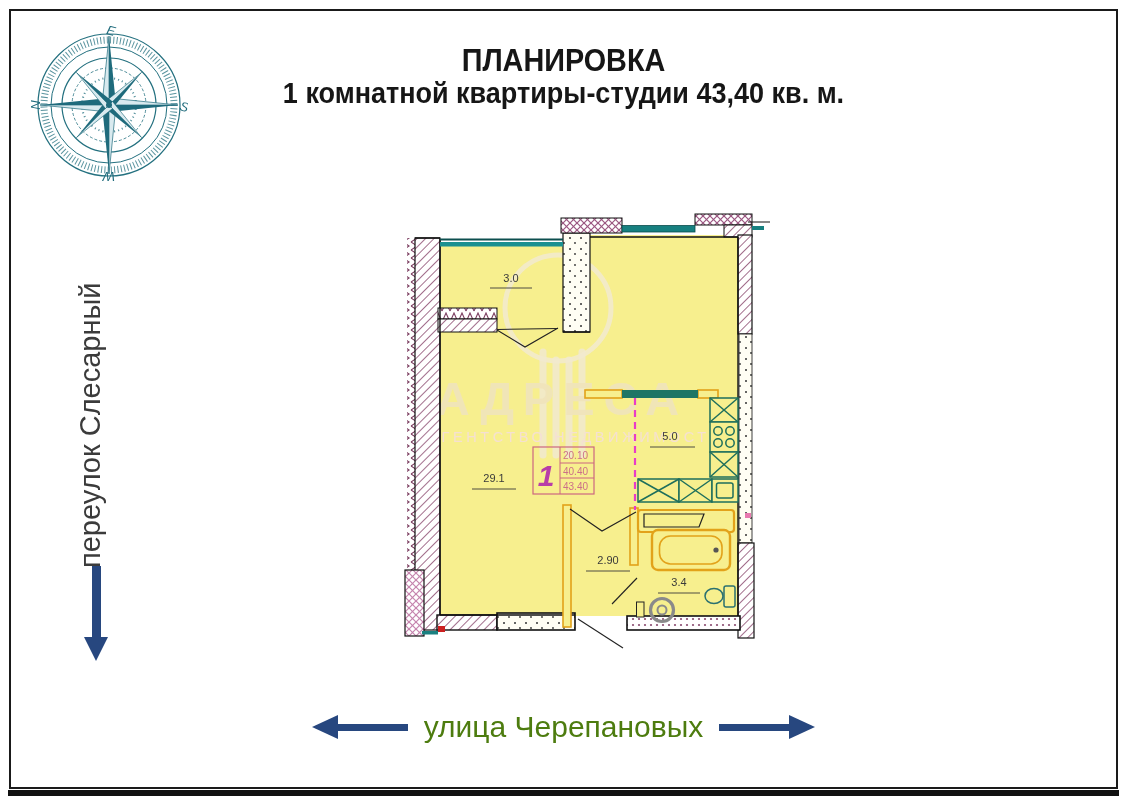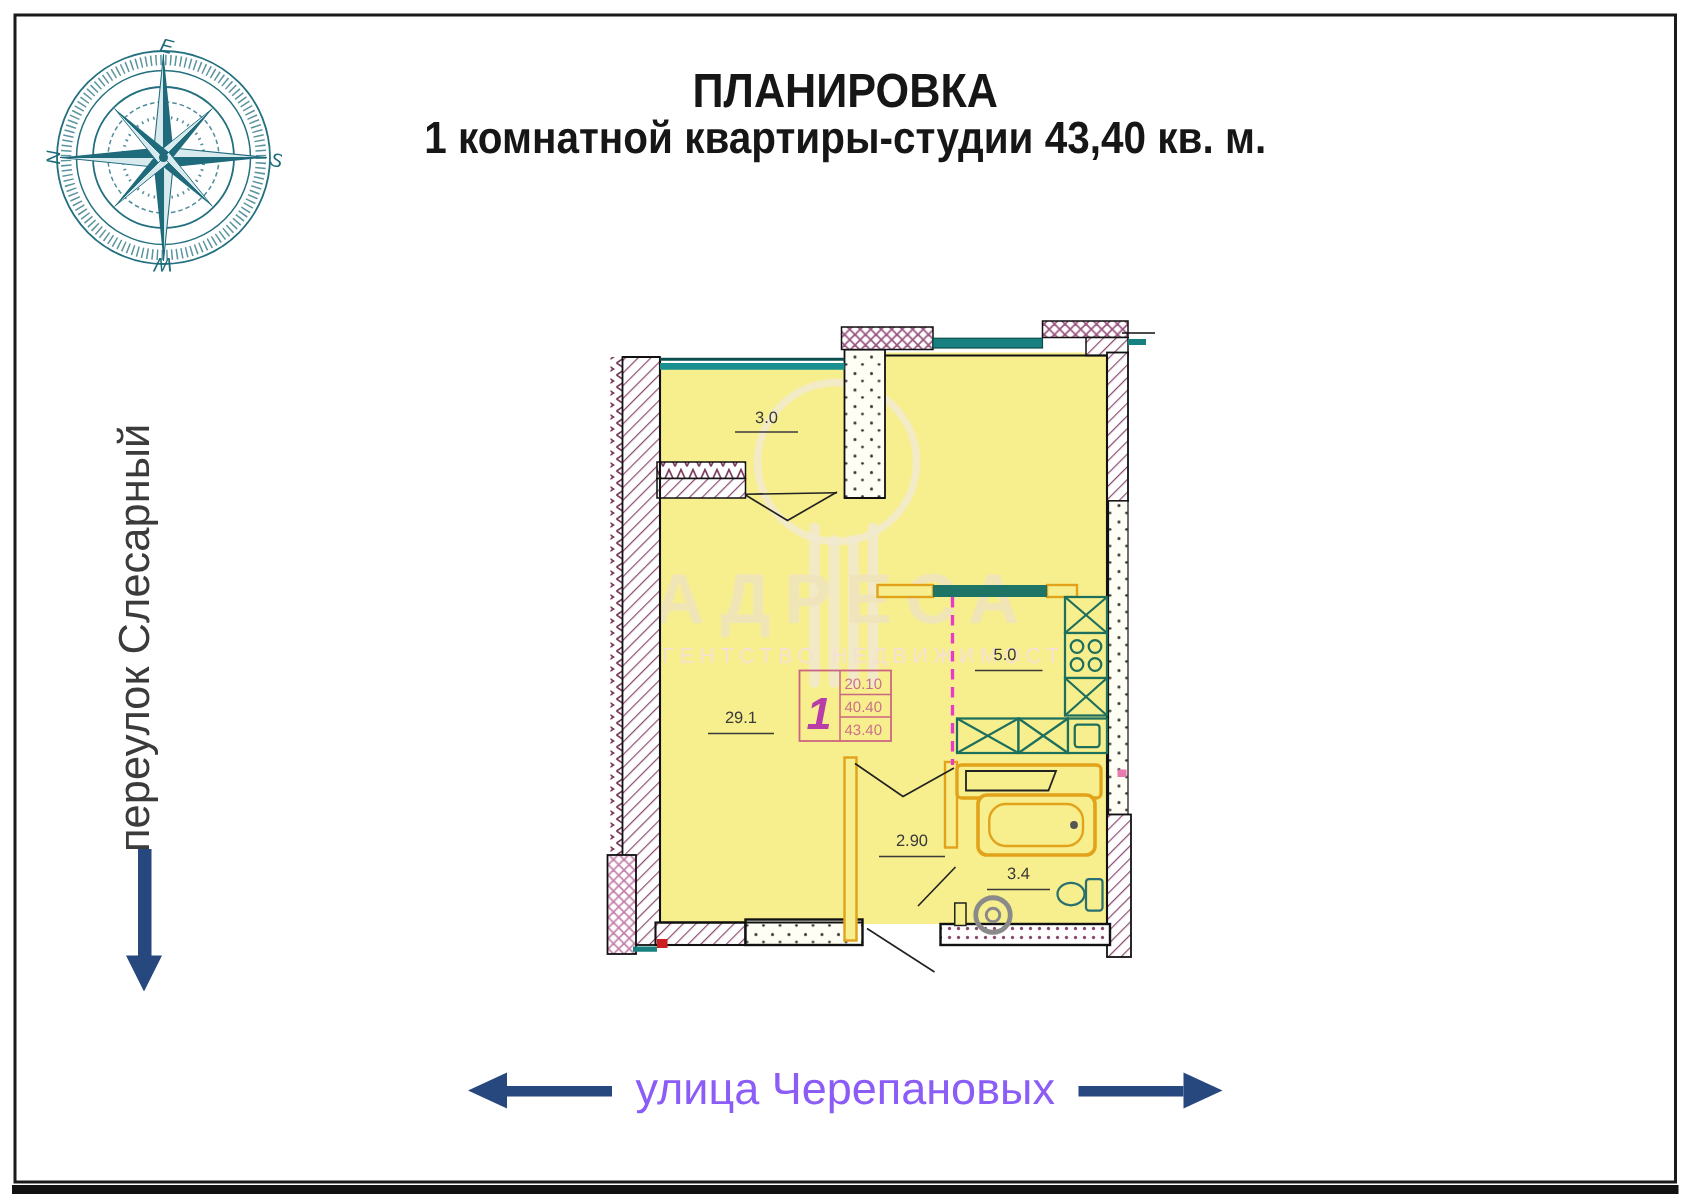--- a/index.html
+++ b/index.html
@@ -12,21 +12,21 @@
   .title-line1{font-size:32px;font-weight:800;letter-spacing:0px;line-height:1.0;}
   .title-line2{font-size:30px;font-weight:800;letter-spacing:0px;line-height:1.15;}
   .street-left{position:absolute;left:74px;top:286px;height:282px;writing-mode:vertical-rl;
                transform:rotate(180deg);font-size:29px;color:#3b3b3b;white-space:nowrap;}
   .v-arrow-shaft{position:absolute;left:92px;top:566px;width:9px;height:72px;background:#27477f;}
   .v-arrow-head{position:absolute;left:84px;top:637px;width:0;height:0;
                 border-left:12.5px solid transparent;border-right:12.5px solid transparent;
                 border-top:24px solid #27477f;}
   .street-bottom{position:absolute;left:0;right:0;top:710px;display:flex;align-items:center;
                  justify-content:center;gap:16px;}
-  .street-bottom .label{font-size:30px;color:#8b5cf6;}
+  .street-bottom .label{font-size:30px;color:#4d7c0f;}
   .h-arrow{position:relative;width:96px;height:24px;}
   .h-arrow .shaft{position:absolute;top:8.5px;height:7px;background:#27477f;}
   .h-arrow.left .shaft{right:0;width:70px;}
   .h-arrow.right .shaft{left:0;width:70px;}
   .h-arrow .head{position:absolute;top:0;width:0;height:0;
                  border-top:12px solid transparent;border-bottom:12px solid transparent;}
   .h-arrow.left .head{left:0;border-right:26px solid #27477f;}
   .h-arrow.right .head{right:0;border-left:26px solid #27477f;}
   .compass{position:absolute;left:30px;top:26px;}
   .plan{position:absolute;left:402px;top:202px;}

